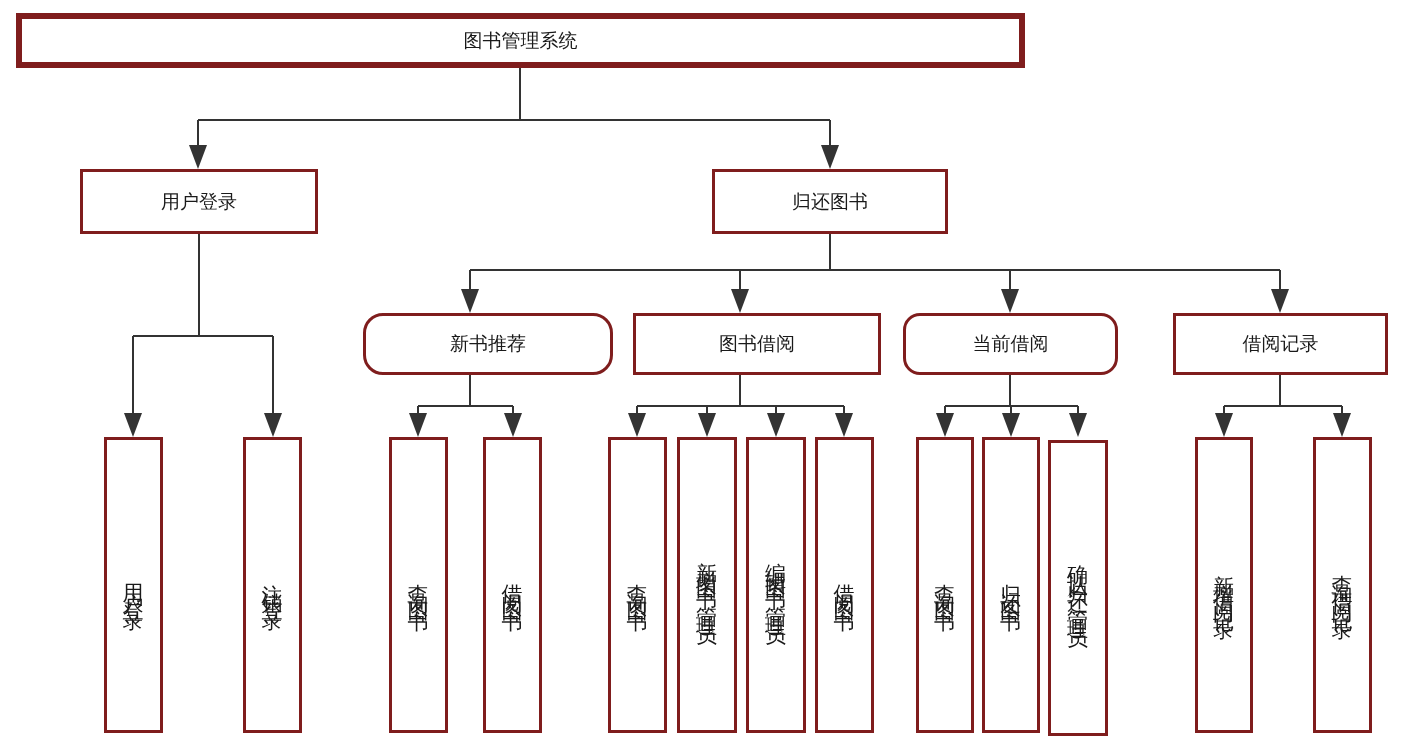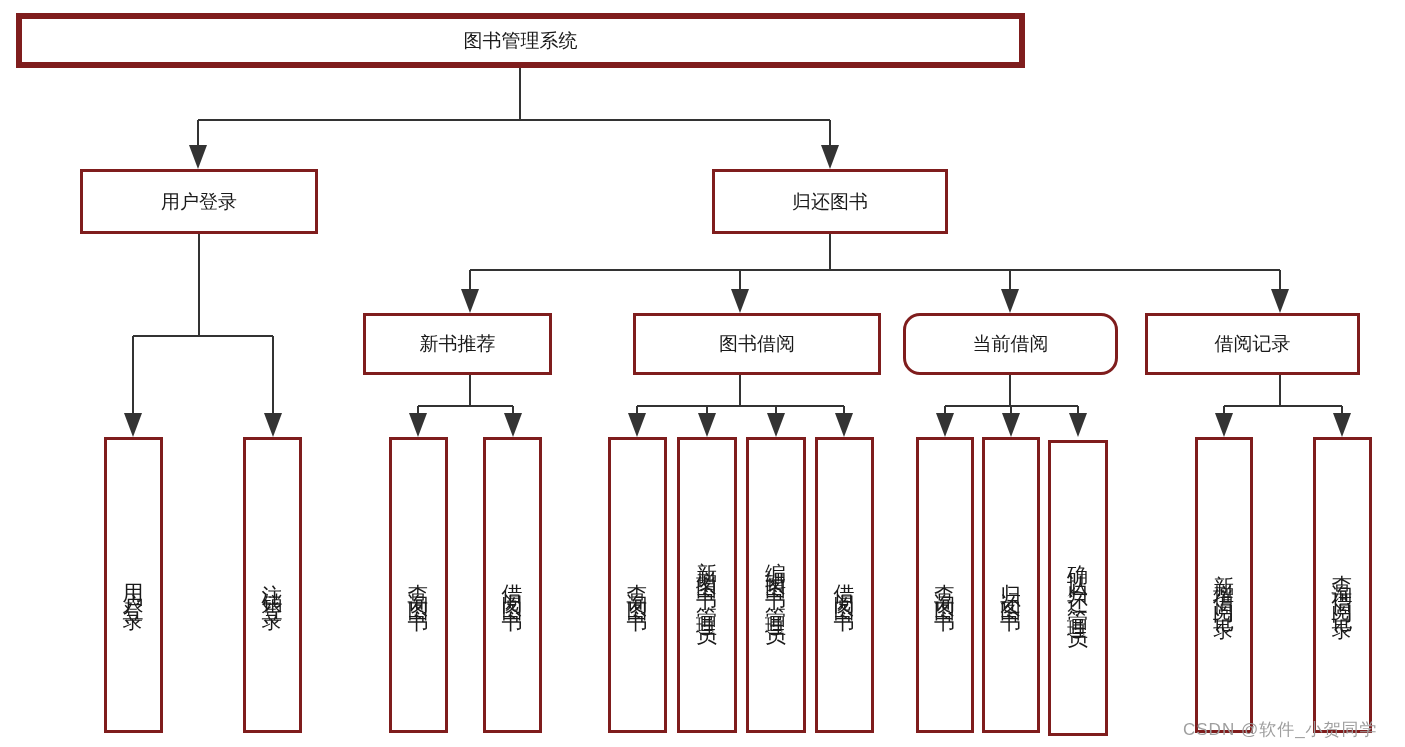--- a/index.html
+++ b/index.html
@@ -99,38 +99,37 @@
       <polygon points="1215,413 1233,413 1224,437"></polygon>
       <polygon points="1333,413 1351,413 1342,437"></polygon>
     </g>
   </svg>
 
   <div class="node root" style="left:16px; top:13px; width:1009px; height:55px;">图书管理系统</div>
 
   <div class="node branch" style="left:80px; top:169px; width:238px; height:65px;">用户登录</div>
   <div class="node branch" style="left:712px; top:169px; width:236px; height:65px;">归还图书</div>
 
-  <div class="node branch" style="left:363px; top:313px; width:189px; height:62px;">新书推荐</div>
+  <div class="node branch" style="left:363px; top:313px; width:250px; height:62px;border-radius:20px;">新书推荐</div>
   <div class="node branch" style="left:633px; top:313px; width:248px; height:62px;">图书借阅</div>
   <div class="node branch" style="left:903px; top:313px; width:215px; height:62px;border-radius:17px;">当前借阅</div>
-  <div class="node branch" style="left:1145px; top:313px; width:215px; height:62px;">借阅记录</div>
+  <div class="node branch" style="left:1173px; top:313px; width:215px; height:62px;">借阅记录</div>
 
   <div class="node leaf" style="left:104px; top:437px; width:59px; height:296px;">用户登录</div>
   <div class="node leaf" style="left:243px; top:437px; width:59px; height:296px;">注销登录</div>
 
   <div class="node leaf" style="left:389px; top:437px; width:59px; height:296px;">查询图书</div>
   <div class="node leaf" style="left:483px; top:437px; width:59px; height:296px;">借阅图书</div>
 
   <div class="node leaf" style="left:608px; top:437px; width:59px; height:296px;">查询图书</div>
   <div class="node leaf" style="left:677px; top:437px; width:60px; height:296px;">新增图书（管理员）</div>
   <div class="node leaf" style="left:746px; top:437px; width:60px; height:296px;">编辑图书（管理员）</div>
   <div class="node leaf" style="left:815px; top:437px; width:59px; height:296px;">借阅图书</div>
 
   <div class="node leaf" style="left:916px; top:437px; width:58px; height:296px;">查询图书</div>
   <div class="node leaf" style="left:982px; top:437px; width:58px; height:296px;">归还图书</div>
   <div class="node leaf" style="left:1048px; top:440px; width:60px; height:296px;">确认归还（管理员）</div>
 
   <div class="node leaf" style="left:1195px; top:437px; width:58px; height:296px;">新增借阅记录</div>
   <div class="node leaf" style="left:1313px; top:437px; width:59px; height:296px;">查询借阅记录</div>
 
-  <div class="watermark">CSDN @软件_小贺同学</div>
 
 </div>
 
 </body></html>

